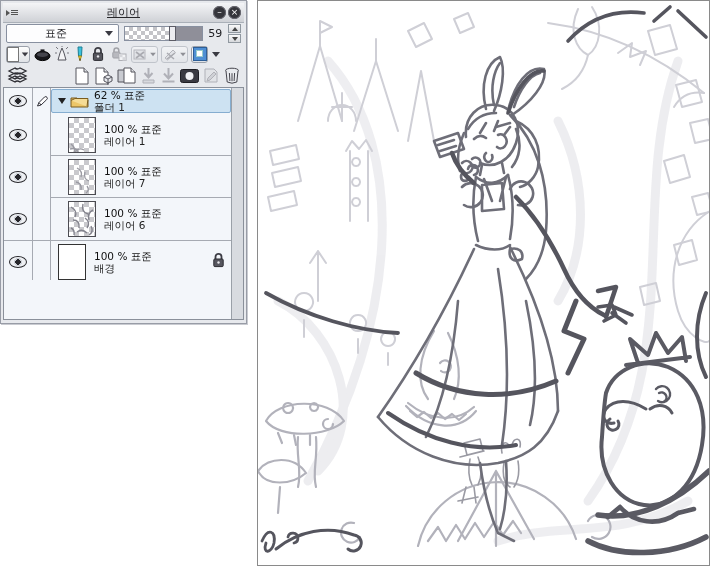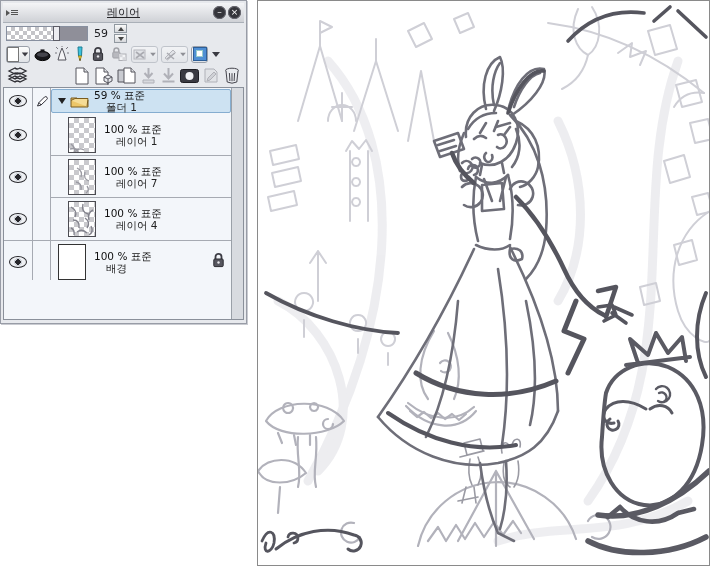--- a/index.html
+++ b/index.html
@@ -64,21 +64,21 @@
   .sep-full{border-bottom:1px solid #a6aab2;}
   .top-full{border-top:1px solid #a6aab2;}
   .eye{width:16px;height:10px;border:1.5px solid #26262a;border-radius:50%;
        background:radial-gradient(circle at 50% 50%, #26262a 0 2.6px, #ced2d8 2.7px 4px, #eef0f3 4.1px);
        cursor:pointer;}
   .sel-chip{position:absolute;left:1px;right:1px;top:1px;bottom:1px;background:#cde2f2;
             border:1px solid #85add0;border-radius:2px;display:flex;align-items:center;}
   .tri-exp{width:0;height:0;border-top:6px solid #222;border-left:4.5px solid transparent;border-right:4.5px solid transparent;margin:0 4px 0 6px;cursor:pointer;}
   .two-line{display:flex;flex-direction:column;justify-content:center;line-height:12px;font-size:10.5px;}
   .two-line .l1{color:#111;}
-  .two-line .l2{color:#222;margin-left:12px;}
+  .two-line .l2{color:#222;}
   .thumb{width:28px;height:36px;border:1px solid #4c4c52;box-sizing:border-box;flex:none;
          background:repeating-conic-gradient(#c9c9cd 0% 25%, #ffffff 0% 50%) 0 0/10px 10px;
          margin-right:8px;position:relative;overflow:hidden;}
   .thumb.white{background:#fff;border-color:#333;}
   .thumb svg{position:absolute;left:0;top:0;}
   .lockbadge{position:absolute;right:6px;top:50%;transform:translateY(-50%);}
   .filler{position:absolute;left:0;right:11px;bottom:0;top:192px;background:#f3f6fa;}
   
   .canvas{position:absolute;left:257px;top:0;width:453px;height:566px;box-sizing:border-box;
           background:#ffffff;border:1px solid #8a8a8a;cursor:crosshair;}
@@ -100,20 +100,24 @@
         </span>
       </span>
     <span class="title">레이어</span>
     <span class="winbtns">
       <span class="winbtn">–</span>
       <span class="winbtn">×</span>
     </span>
   </div>
 
   <div class="row-blend">
+    <div class="combo">
+      <span class="lbl">표준</span>
+      <span class="arr"></span>
+    </div>
     <div class="slider">
       <span class="fill" style="width:41%"></span>
       <span class="handle" style="left:57%"></span>
     </div>
     <span class="opval">59</span>
     <span class="spin">
       <span class="up"></span>
       <span class="dn"></span>
     </span>
   </div>
@@ -265,21 +269,21 @@
             </svg>
         </div>
         <div class="cell-main">
           <div class="sel-chip">
             <span class="tri-exp"></span>
             <svg width="19" height="14" style="margin-right:5px">
                 <path d="M1,4 h6 l2,2 h9 v7 h-17 Z" fill="#ecc668" stroke="#7a5c1e"></path>
                 <path d="M1,6.5 l4,-2 h13 l-1,8" fill="#f5dc96" stroke="#7a5c1e"></path>
               </svg>
             <span class="two-line">
-              <span class="l1">59 % 표준</span>
+              <span class="l1">62 % 표준</span>
               <span class="l2">폴더 1</span>
             </span>
           </div>
         </div>
       </div>
 
       <div class="lrow sep-main" style="height:42px">
         <div class="cell-eye">
             <span class="eye"></span>
           </div>
@@ -321,21 +325,21 @@
           </div>
         <div class="cell-pen"></div>
         <div class="cell-main" style="padding-left:18px">
           <span class="thumb">
             <svg width="28" height="36" class="ln">
                 <path d="M2,5 q7,4 4,10 M14,2 q-2,8 5,10 M24,8 q-6,3 -4,10 M4,18 q7,0 6,8 M16,16 q6,4 2,10 M8,30 q5,-4 10,1 M22,24 q3,6 -2,9 M2,26 q4,2 3,7" stroke="#83838d" stroke-width="1.4" fill="none"></path>
               </svg>
           </span>
           <span class="two-line">
             <span class="l1">100 % 표준</span>
-            <span class="l2">레이어 4</span>
+            <span class="l2">레이어 6</span>
           </span>
         </div>
       </div>
 
       <div class="lrow top-full sep-full" style="height:41px">
         <div class="cell-eye">
             <span class="eye"></span>
           </div>
         <div class="cell-pen"></div>
         <div class="cell-main" style="padding-left:8px">

